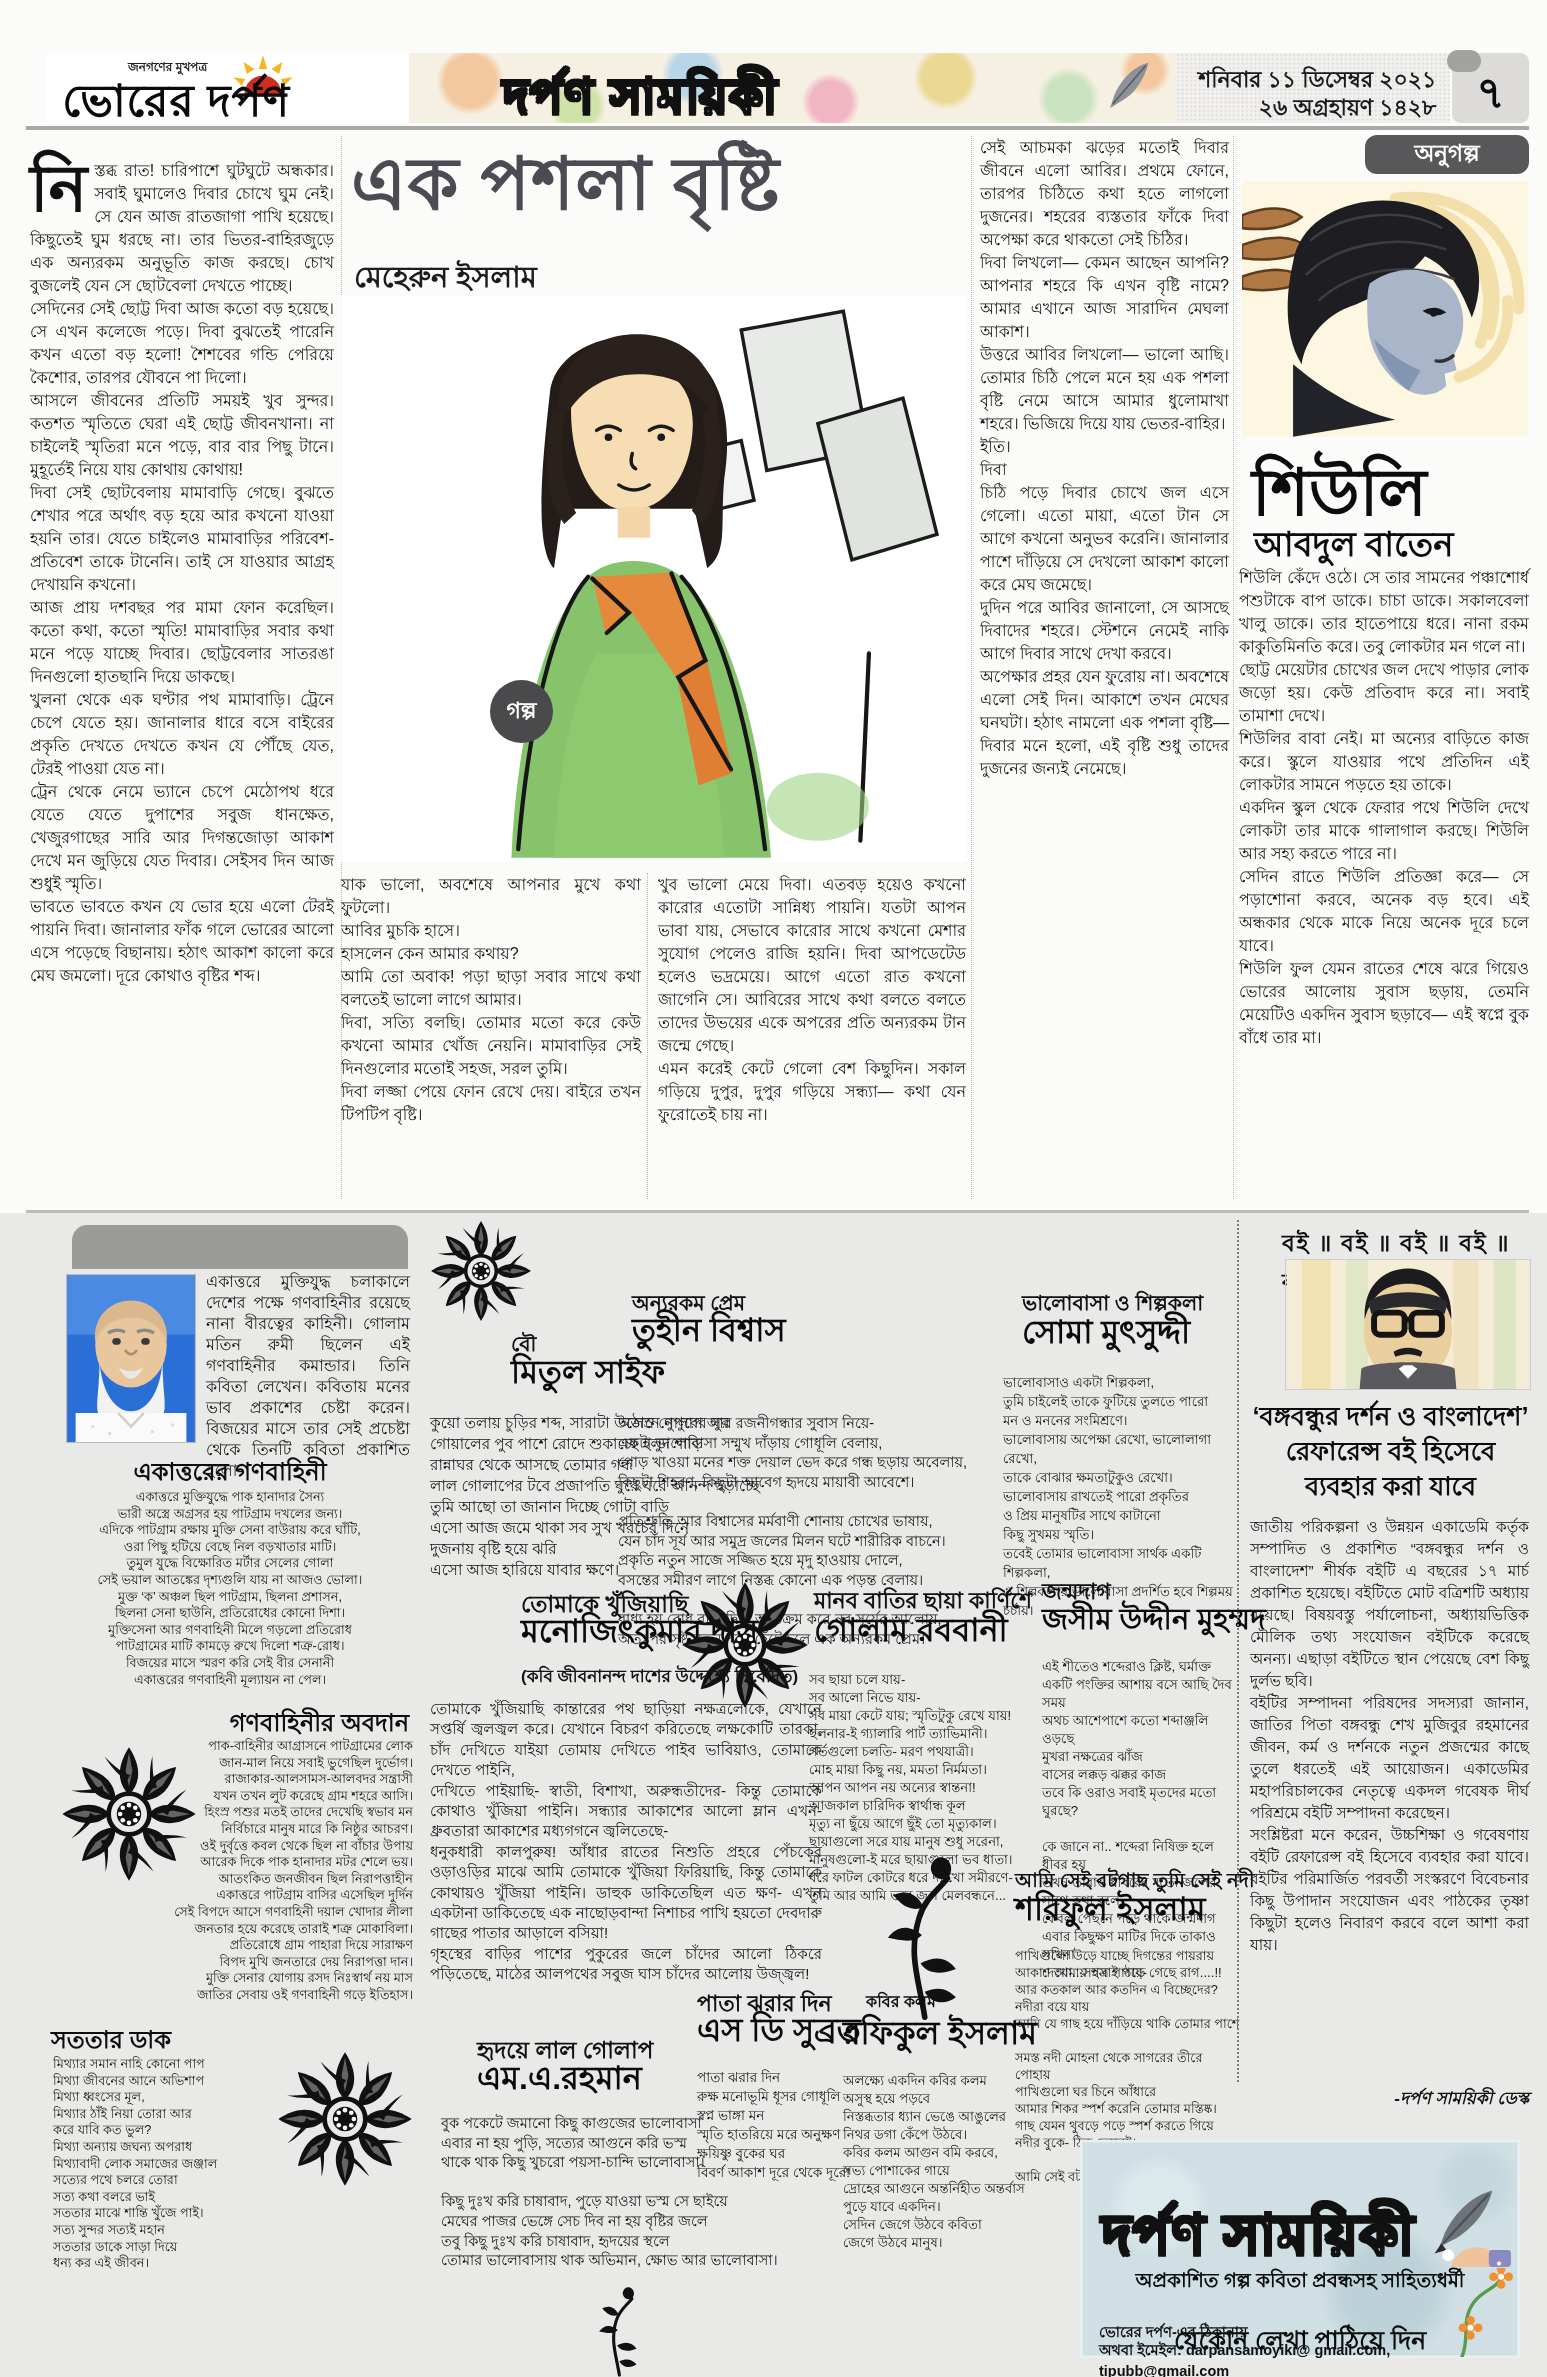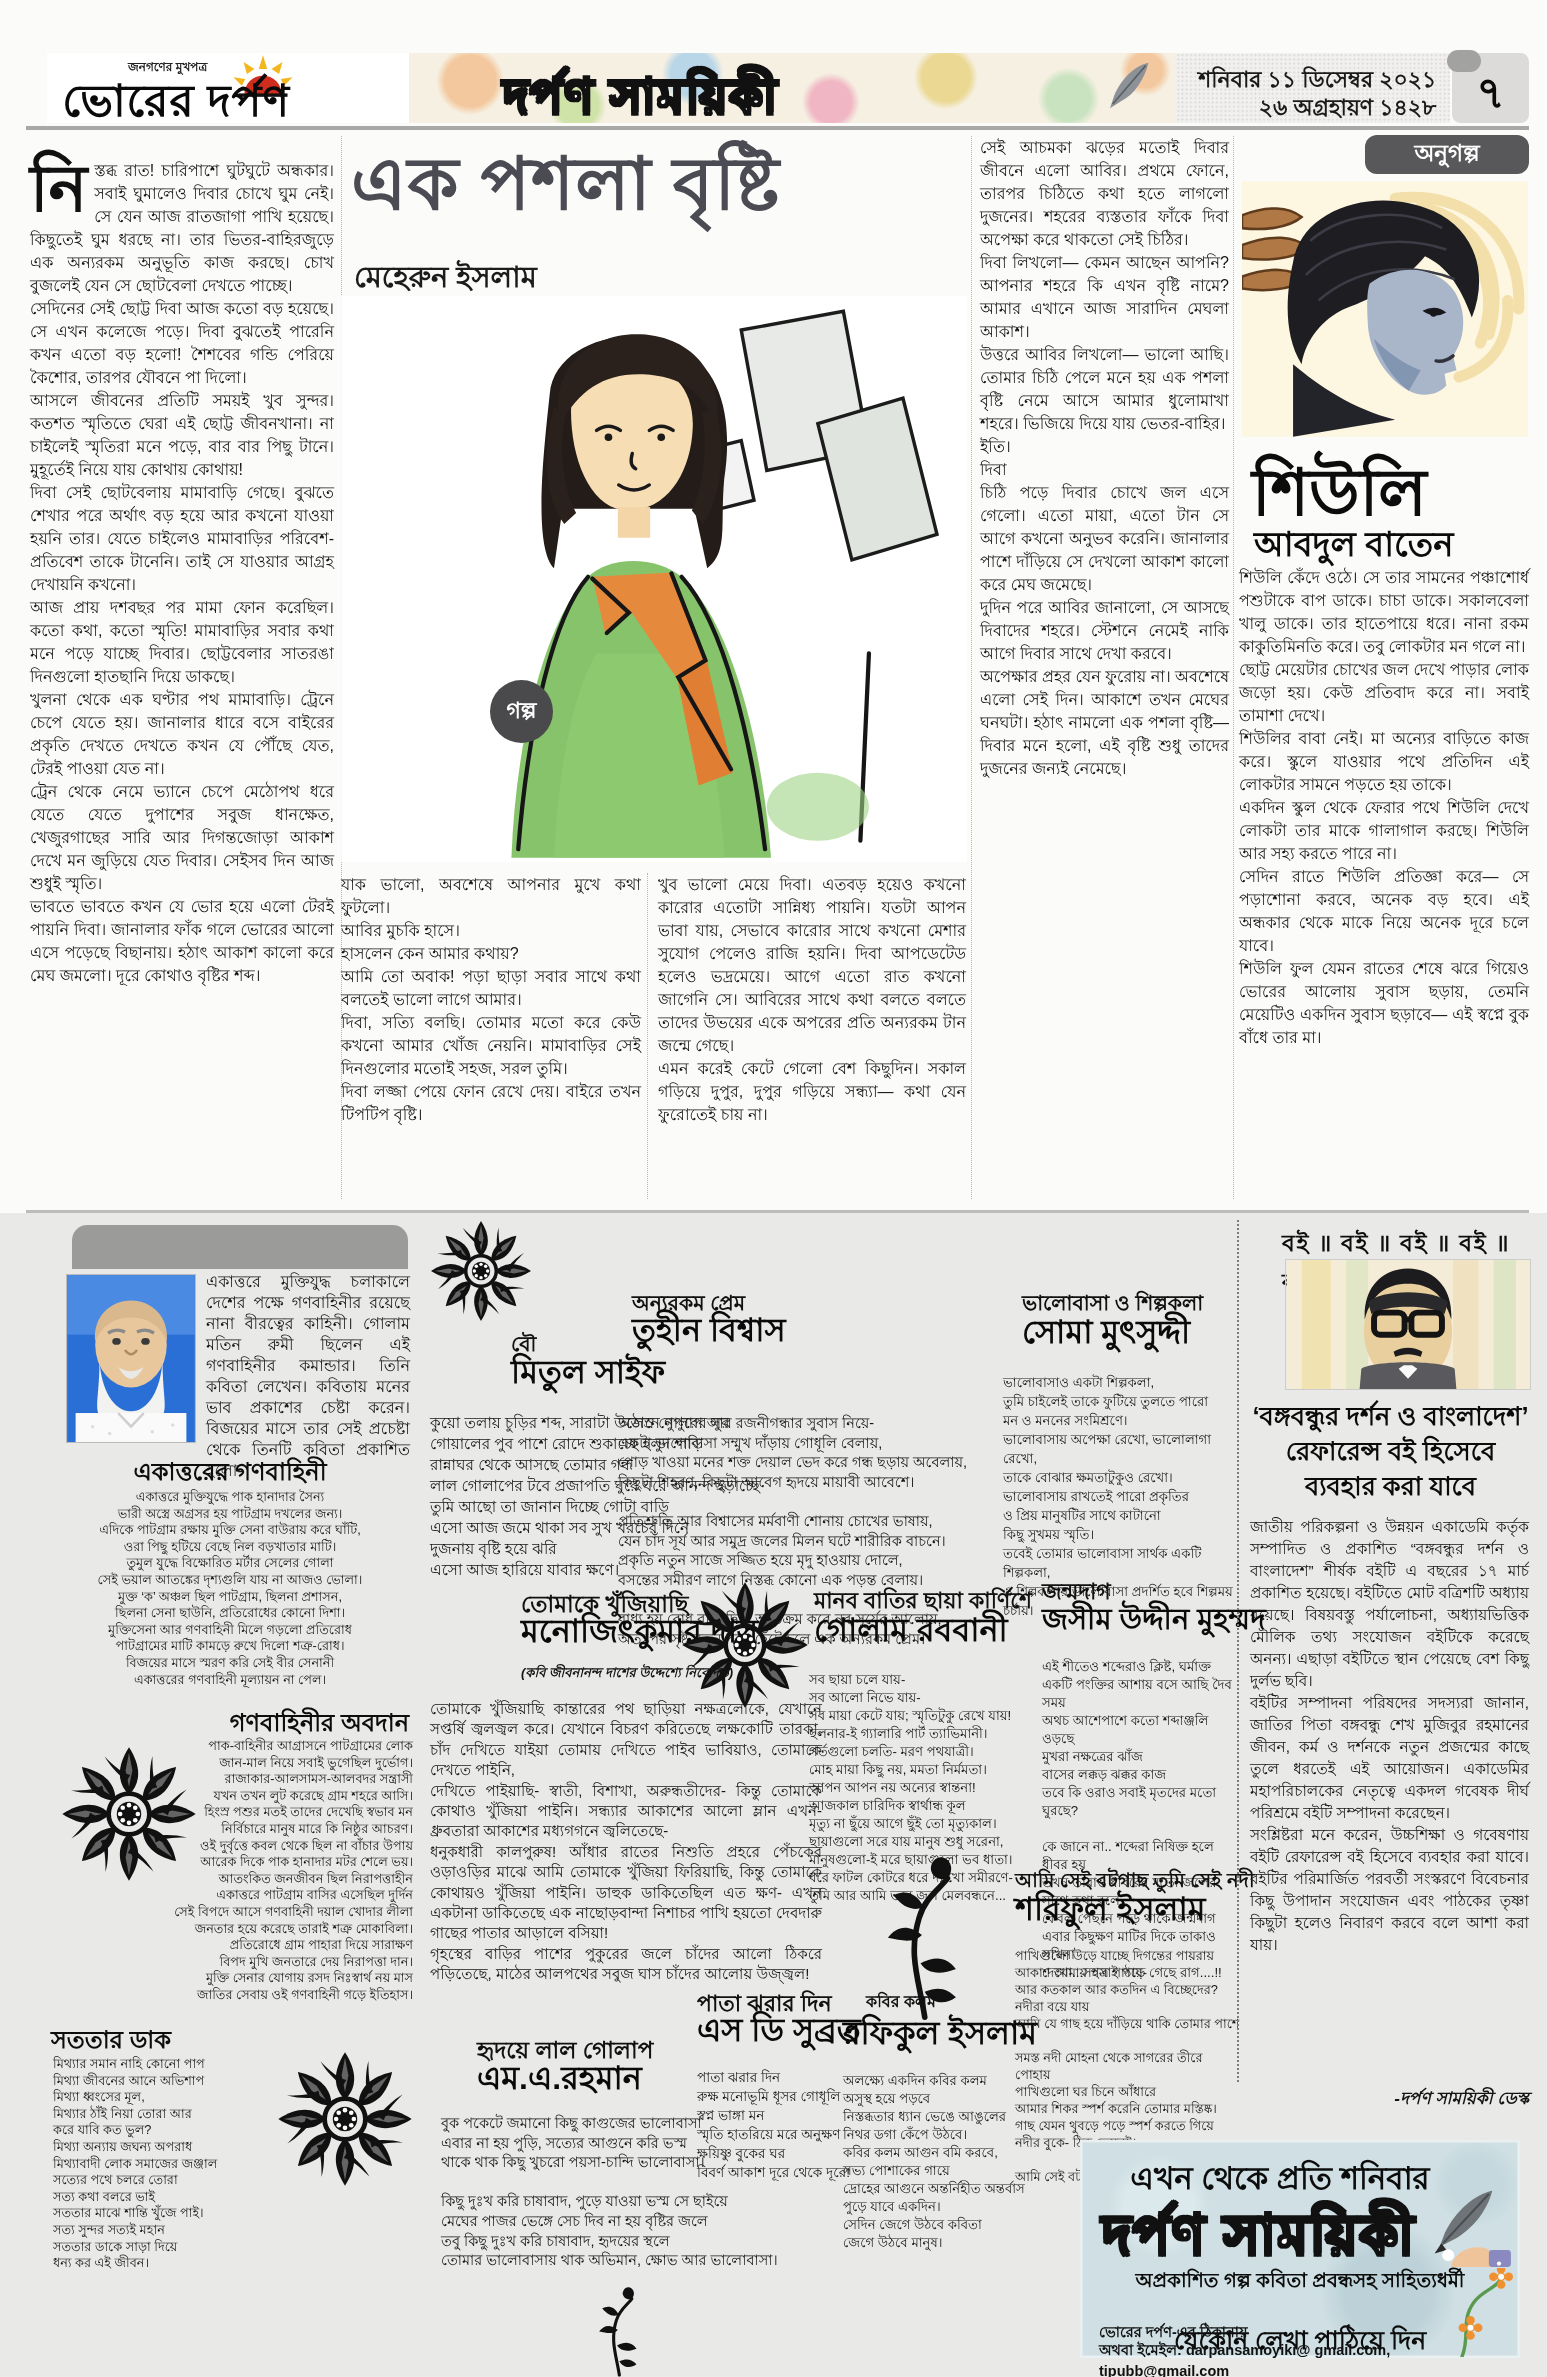--- a/index.html
+++ b/index.html
@@ -11,21 +11,21 @@
   .vsep{border-left:1.7px dotted #b5b5b2;}
   .headline{font-weight:bold;color:#4b4b54;font-size:73px;line-height:82px;letter-spacing:0.9px;}
   .byline{font-weight:bold;font-size:29px;color:#1c1c1c;}
   .badge{background:#4a4a4c;color:#fff;font-weight:bold;display:flex;align-items:center;justify-content:center;}
   .side-title{font-weight:bold;font-size:65px;color:#0c0c0c;}
   .side-byline{font-weight:bold;font-size:34px;color:#0c0c0c;}
   .graybar{background:#9b9b99;border-radius:10.2px;}
   .sec-title{color:#fff;font-weight:bold;font-size:36px;letter-spacing:13.6px;white-space:nowrap;}
   .poem-title{font-weight:bold;font-size:20.4px;color:#111;}
   .poem-author{font-weight:bold;font-size:32px;color:#0a0a0a;line-height:37px;}
-  .poem-note{font-weight:bold;font-style:italic;font-size:13px;}
+  .poem-note{font-weight:bold;font-size:17px;}
   .poem{font-size:15.3px;line-height:21px;white-space:pre-line;color:#161616;}
   .poem-sm{font-size:13.2px;line-height:18px;white-space:pre-line;color:#161616;}
   .lp-title{font-weight:bold;font-size:24px;color:#0d0d0d;}
   .lp{font-size:12.8px;line-height:16.6px;white-space:pre-line;color:#161616;}
   .books-hd{font-weight:bold;font-size:23px;letter-spacing:1.7px;color:#0d0d0d;}
   .bk-headline{font-weight:bold;font-size:25.6px;line-height:35px;text-align:center;color:#0b0b0b;}
   .bk-body{font-size:15.3px;line-height:22px;text-align:justify;white-space:pre-line;}
   .signoff{font-style:italic;font-weight:bold;font-size:17px;text-align:right;}
   .outline-w{color:#fff;-webkit-text-stroke:2.1px #111;text-shadow:1.7px 1.7px 0 #111,-1.7px -1.7px 0 #111,1.7px -1.7px 0 #111,-1.7px 1.7px 0 #111;}
   .dotbg{background-color:#f1f0ee;background-image:radial-gradient(#dddcda 0.9px,transparent 0.9px);background-size:4.3px 4.3px;}
@@ -497,21 +497,20 @@
     <div>‘বঙ্গবন্ধুর দর্শন ও বাংলাদেশ’</div>
     <div>রেফারেন্স বই হিসেবে</div>
     <div>ব্যবহার করা যাবে</div>
   </div>
   <div class="ab bk-body" style="left:1250px;top:1516px;width:279px;height:558px;">জাতীয় পরিকল্পনা ও উন্নয়ন একাডেমি কর্তৃক সম্পাদিত ও প্রকাশিত “বঙ্গবন্ধুর দর্শন ও বাংলাদেশ” শীর্ষক বইটি এ বছরের ১৭ মার্চ প্রকাশিত হয়েছে। বইটিতে মোট বত্রিশটি অধ্যায় রয়েছে। বিষয়বস্তু পর্যালোচনা, অধ্যায়ভিত্তিক মৌলিক তথ্য সংযোজন বইটিকে করেছে অনন্য। এছাড়া বইটিতে স্থান পেয়েছে বেশ কিছু দুর্লভ ছবি।
 বইটির সম্পাদনা পরিষদের সদস্যরা জানান, জাতির পিতা বঙ্গবন্ধু শেখ মুজিবুর রহমানের জীবন, কর্ম ও দর্শনকে নতুন প্রজন্মের কাছে তুলে ধরতেই এই আয়োজন। একাডেমির মহাপরিচালকের নেতৃত্বে একদল গবেষক দীর্ঘ পরিশ্রমে বইটি সম্পাদনা করেছেন।
 সংশ্লিষ্টরা মনে করেন, উচ্চশিক্ষা ও গবেষণায় বইটি রেফারেন্স বই হিসেবে ব্যবহার করা যাবে। বইটির পরিমার্জিত পরবর্তী সংস্করণে বিবেচনার কিছু উপাদান সংযোজন এবং পাঠকের তৃষ্ণা কিছুটা হলেও নিবারণ করবে বলে আশা করা যায়।</div>
   <div class="ab signoff" style="left:1250px;top:2085px;width:279px;">-দর্পণ সাময়িকী ডেস্ক</div>
 
   <div class="ab" style="left:1080px;top:2140px;width:440px;height:218px;background:#cfdfe3;background-image:radial-gradient(circle at 18% 30%,#dce9ec 0 34px,transparent 51px),radial-gradient(circle at 70% 70%,#bcd2d8 0 43px,transparent 68px),radial-gradient(circle at 90% 20%,#c4d8dd 0 25.6px,transparent 43px);box-shadow:inset 0 0 0 2.6px #e8f0f2;">
-    <div class="ab center" style="left:0;top:13.6px;width:400px;font-size:31px;font-weight:bold;color:#0c0c0c;">এখন থেকে প্রতি শনিবার</div>
     <div class="ab outline-w" style="left:22px;top:53px;font-size:55px;font-weight:bold;letter-spacing:1.7px;">দর্পণ সাময়িকী</div>
     <svg class="ab" style="left:324px;top:49px" width="107" height="78" viewBox="0 0 126 92">
       <path d="M104 2 C84 6 60 26 48 52 L42 68 L58 60 C80 48 98 26 104 2 Z" fill="#6e7478"></path>
       <path d="M100 6 L46 64" stroke="#4a4f53" stroke-width="2.5" fill="none"></path>
       <path d="M44 64 L36 76 L50 72 Z" fill="#2c2c2c"></path>
       <path d="M56 88 C64 72 80 66 96 70 C108 74 112 84 106 92 L56 92 Z" fill="#f0c49a"></path>
       <circle cx="52" cy="78" r="7" fill="#fff"></circle>
       <rect x="100" y="72" width="26" height="20" rx="4" fill="#8a8ac0"></rect>
       <circle cx="112" cy="88" r="2.5" fill="#fff"></circle>
     </svg>

